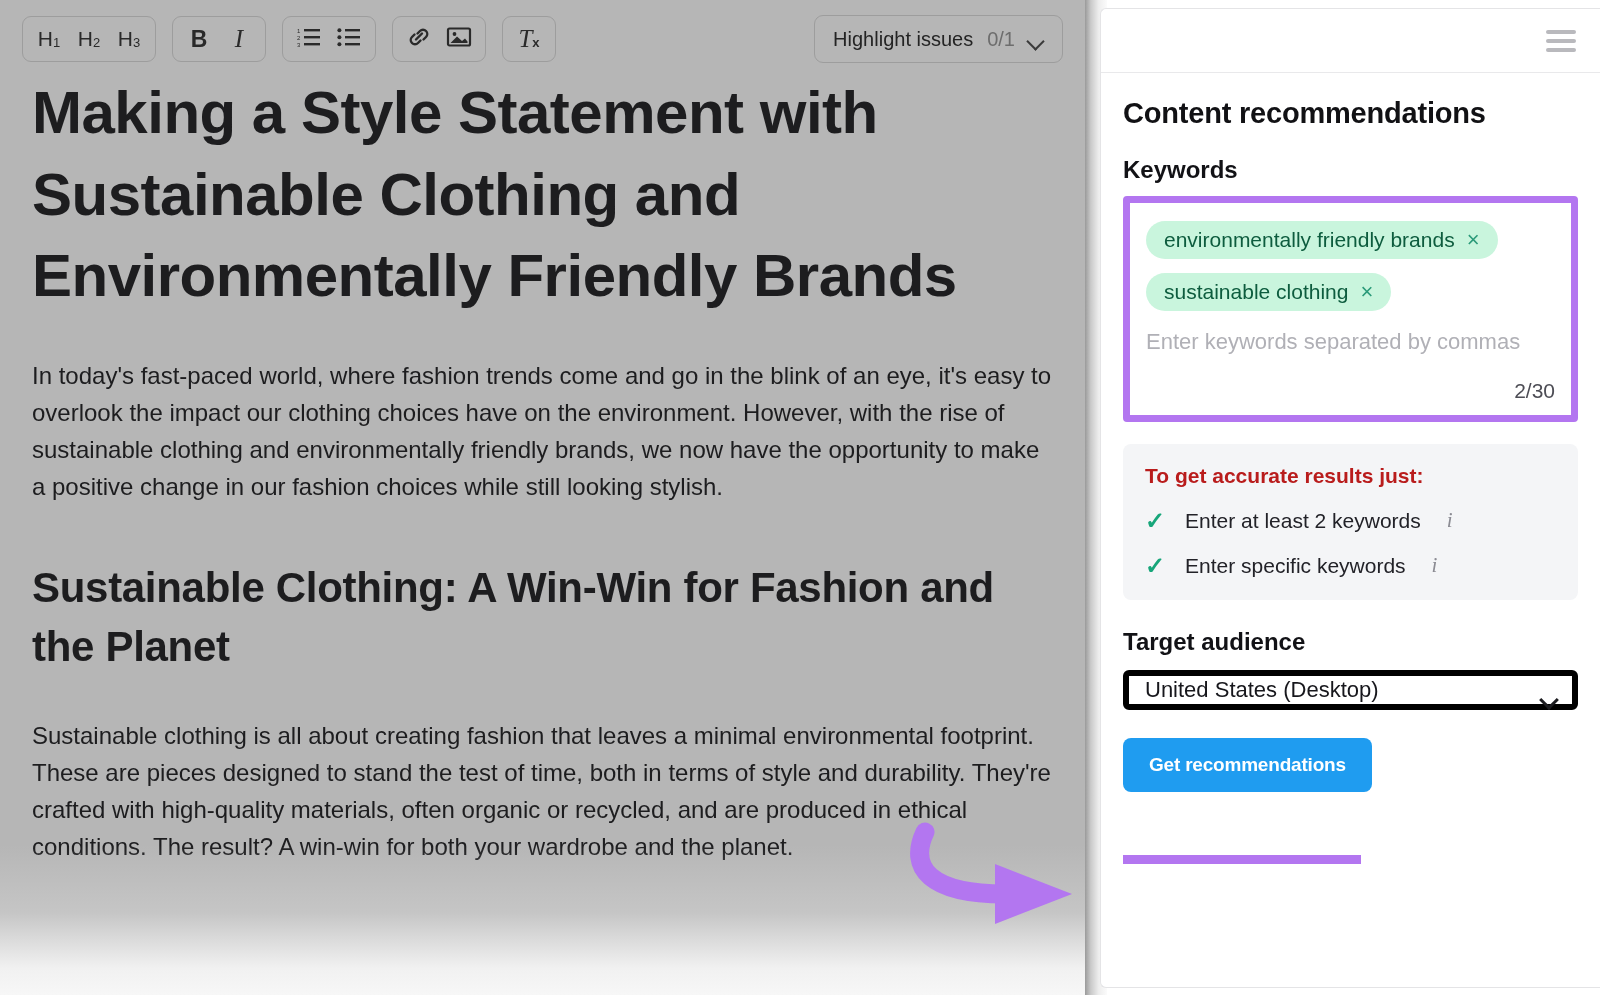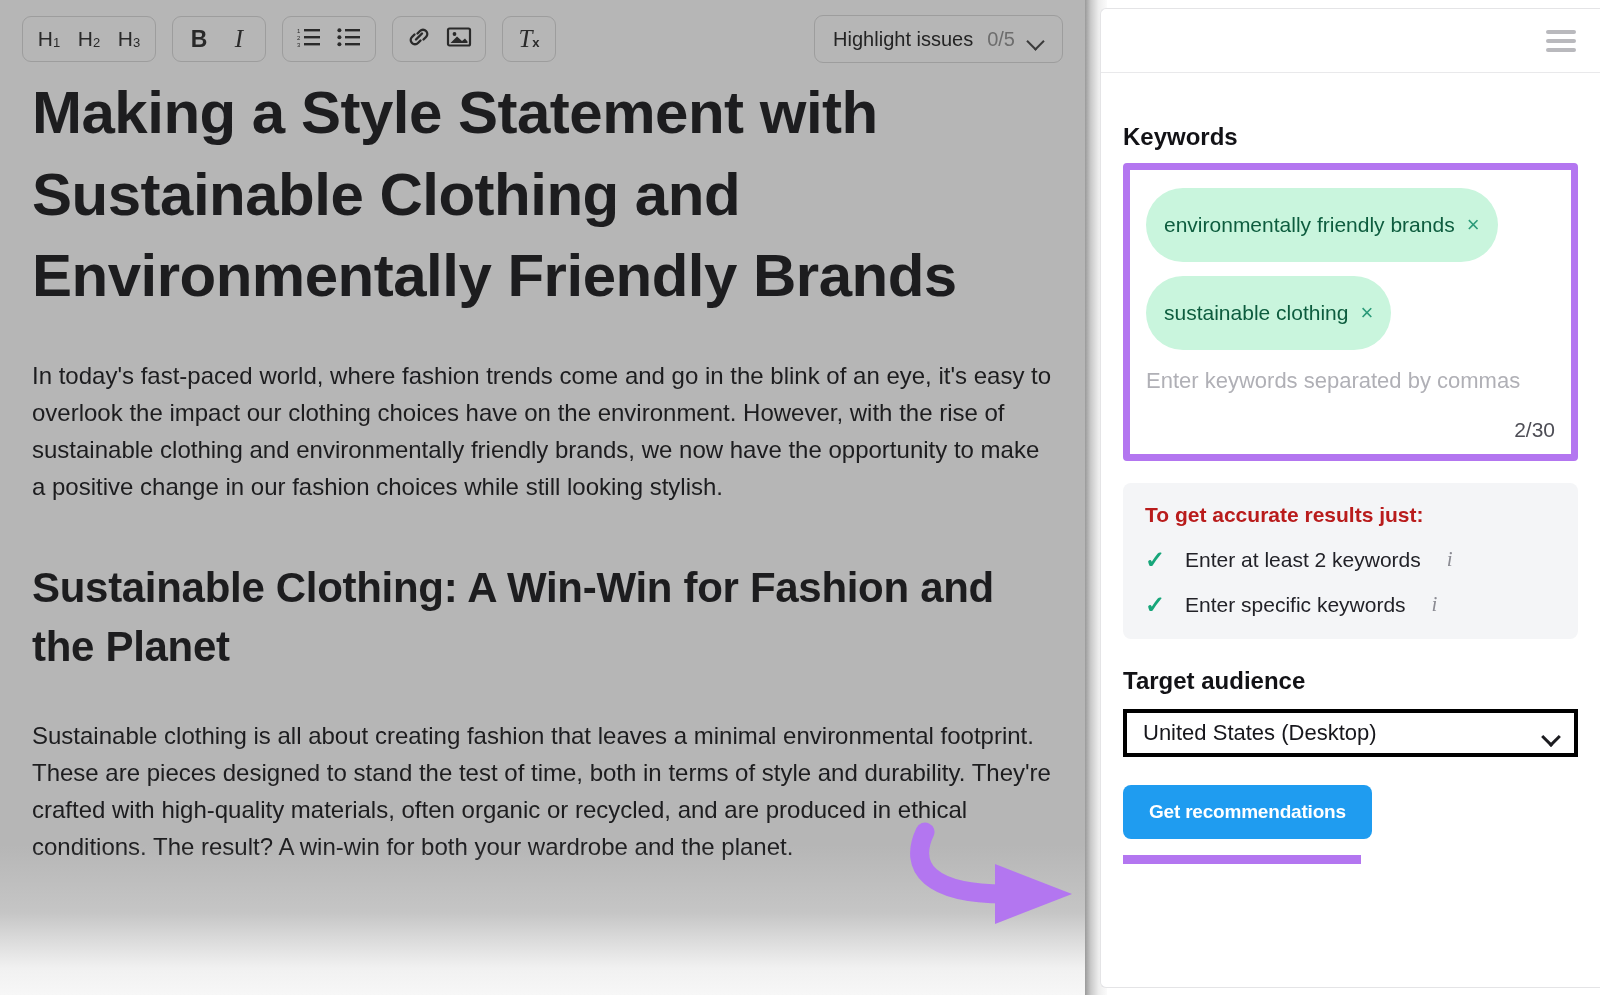--- a/index.html
+++ b/index.html
@@ -155,21 +155,21 @@
     background: #fff;
     padding: 16px 14px 10px 14px;
     min-height: 196px;
     position: relative;
   }
   .kw-tag {
     display: inline-flex; align-items: center; gap: 12px;
     background: #c9f5dd;
     color: #0d5c3e;
     border-radius: 999px;
-    padding: 25px 18px;
+    padding: 7px 18px;
     font-size: 21px;
     margin-bottom: 14px;
   }
   .kw-tag .x {
     color: #2b9a79; font-size: 22px; line-height: 1; font-weight: 400;
   }
   .kw-tagrow { display: block; }
   .kw-placeholder {
     color: #b0b0b6; font-size: 22px; margin-top: 4px;
   }
@@ -196,23 +196,23 @@
   }
   .info-i {
     color: #8b8b93; font-style: italic; font-family: "Liberation Serif", serif;
     font-size: 21px; margin-left: 6px;
   }
 
   
   .ta-label { margin-top: 28px; font-size: 24px; font-weight: 700; color: #121216; }
   .ta-select {
     margin-top: 14px; position: relative;
-    height: 48px;
-    border: 4px solid #000000;
-    border-radius: 0;
+    height: 40px;
+    border: 6px solid #000000;
+    border-radius: 6px;
     display: flex; align-items: center;
     padding: 0 44px 0 16px;
     font-size: 22px; color: #17171c;
     background: #fff;
   }
   .ta-select .chev2 {
     position: absolute; right: 16px; top: 17px;
     width: 14px; height: 14px;
     border-right: 3px solid #1c1c20; border-bottom: 3px solid #1c1c20;
     transform: rotate(45deg);
@@ -330,21 +330,21 @@
 
       <div class="tb-group">
         <div class="tb-btn ital">
           <span>T</span>
             <sub style="font-style:normal;font-weight:700;font-family:'Liberation Sans',sans-serif;">x</sub>
         </div>
       </div>
 
       <div class="highlight-issues">
         <span>Highlight issues</span>
-        <span class="hi-count">0/5</span>
+        <span class="hi-count">0/1</span>
         <span class="chev"></span>
       </div>
     </div>
 
     <div class="doc">
       <h1>Making a Style Statement with Sustainable Clothing and Environmentally Friendly Brands</h1>
       <p>In today's fast-paced world, where fashion trends come and go in the blink of an eye, it's easy to overlook the impact our clothing choices have on the environment. However, with the rise of sustainable clothing and environmentally friendly brands, we now have the opportunity to make a positive change in our fashion choices while still looking stylish.</p>
       <h2>Sustainable Clothing: A Win-Win for Fashion and the Planet</h2>
       <p>Sustainable clothing is all about creating fashion that leaves a minimal environmental footprint. These are pieces designed to stand the test of time, both in terms of style and durability. They're crafted with high-quality materials, often organic or recycled, and are produced in ethical conditions. The result? A win-win for both your wardrobe and the planet.</p>
     </div>
@@ -358,20 +358,21 @@
 
     <div class="panel-topbar">
       <div class="burger">
         <span></span>
         <span></span>
         <span></span>
       </div>
     </div>
 
     <div class="panel-body">
+      <div class="panel-title">Content recommendations</div>
 
       <div class="section-label">Keywords</div>
 
       <div class="kw-ring">
         <div class="kw-box">
           <div class="kw-tagrow">
             <span class="kw-tag">
               <span>environmentally friendly brands</span>
               <span class="x">×</span>
             </span>

